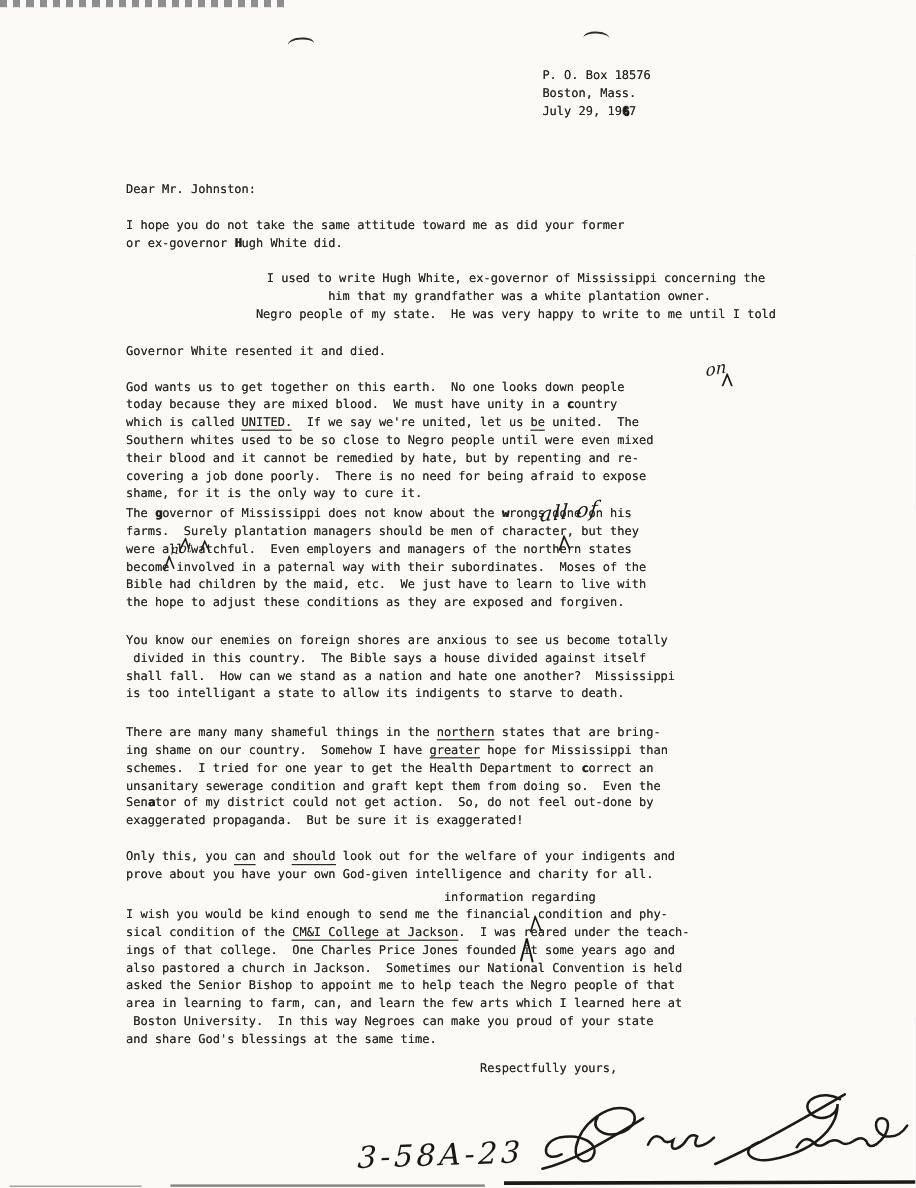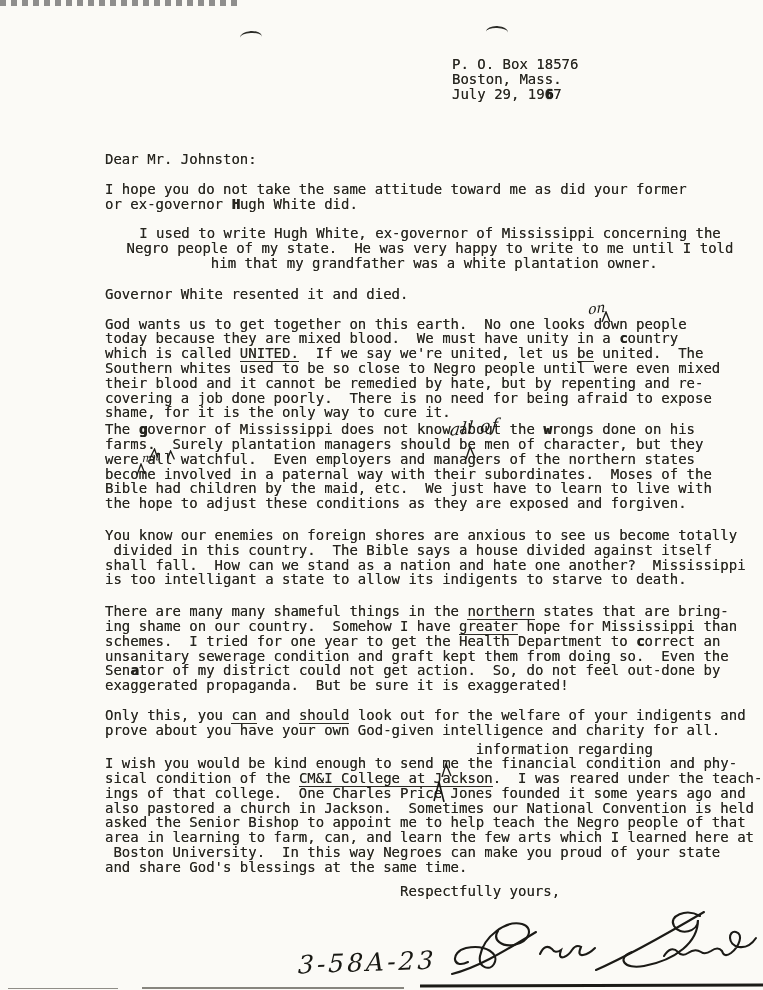--- a/index.html
+++ b/index.html
@@ -13,21 +13,21 @@
     font-family:"DejaVu Sans Mono", monospace;
     color:#26251f;
   }
   
   .letter-body{
     position:absolute;left:105px;top:152px;width:650px;
   }
   .blk{position:relative;}
   .line{
     white-space:pre;
-    font-size:14px;
+    font-size:10px;
     line-height:14.8px;
     height:14.8px;
     text-shadow:0 0 .5px rgba(30,28,20,.65);
   }
   .b-return-address{position:absolute;left:347px;top:-95px;}
   .b-salutation{margin-top:0;}
   .b-para-1{margin-top:15px;}
   .b-para-2{margin-top:15px;text-align:center;}
   .b-para-3{margin-top:16px;}
   .b-para-4{margin-top:15px;}
@@ -99,22 +99,22 @@
       </div>
       <div class="blk b-salutation">
         <div class="line"><span>Dear Mr. Johnston:</span></div>
       </div>
       <div class="blk b-para-1">
         <div class="line"><span>I hope you do not take the same attitude toward me as did your former</span></div>
         <div class="line"><span>or ex-governor </span><span class="ov">H</span><span>ugh White did.</span></div>
       </div>
       <div class="blk b-para-2">
         <div class="line"><span>I used to write Hugh White, ex-governor of Mississippi concerning the</span></div>
+        <div class="line"><span> him that my grandfather was a white plantation owner.</span></div>
         <div class="line"><span>Negro people of my state.  He was very happy to write to me until I told</span></div>
-        <div class="line"><span> him that my grandfather was a white plantation owner.</span></div>
       </div>
       <div class="blk b-para-3">
         <div class="line"><span>Governor White resented it and died.</span></div>
       </div>
       <div class="blk b-para-4">
         <div class="line"><span>God wants us to get together on this earth.  No one looks down people</span></div>
         <div class="line"><span>today because they are mixed blood.  We must have unity in a </span><span class="ov">c</span><span>ountry</span></div>
         <div class="line"><span>which is called </span><span class="u">UNITED.</span><span>  If we say we're united, let us </span><span class="u">be</span><span> united.  The</span></div>
         <div class="line"><span>Southern whites used to be so close to Negro people until were even mixed</span></div>
         <div class="line"><span>their blood and it cannot be remedied by hate, but by repenting and re-</span></div>

